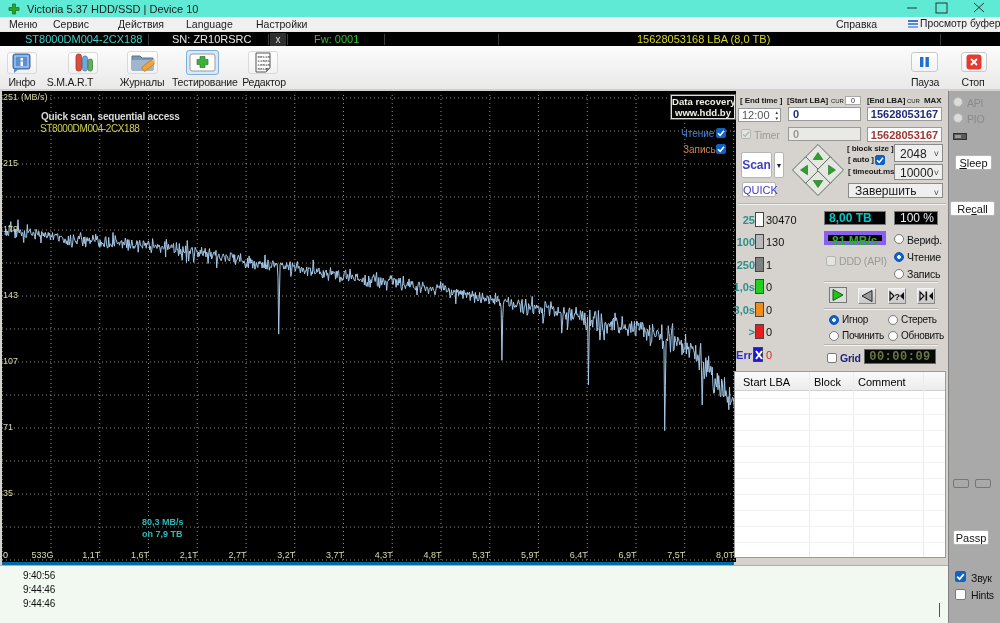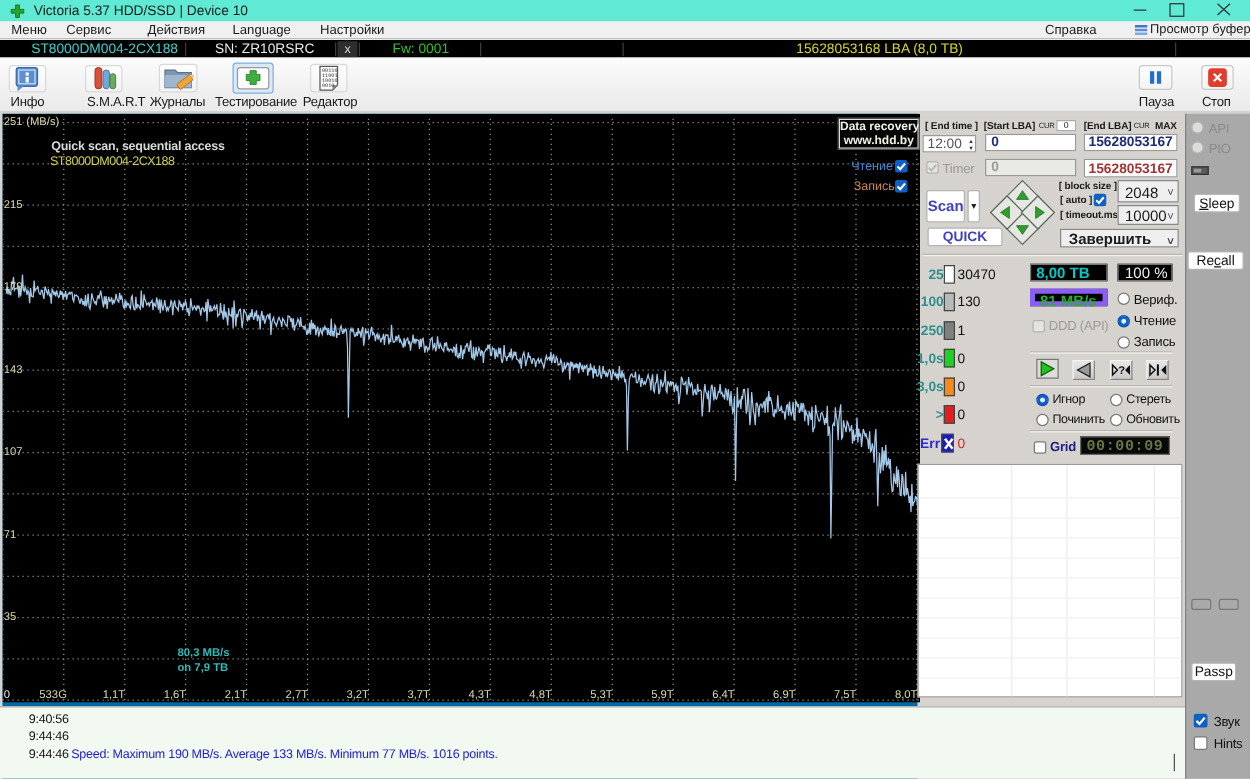--- a/index.html
+++ b/index.html
@@ -99,21 +99,21 @@
           <rect x="7.5" y="7.5" width="2.5" height="4.5" fill="#fff"></rect>
         </g>
       </svg></div>
  <div class="tlab" style="left:7px;width:30px">Инфо</div>
  <div class="tbtn" style="left:68px;top:6px;width:30px;height:22px">
   <svg width="28" height="20" viewBox="0 0 28 20">
         <rect x="7" y="1" width="5.5" height="17" rx="2.5" fill="#d94f3c" stroke="#a83326" stroke-width="0.8"></rect>
         <rect x="13.5" y="3" width="5" height="15" rx="2.4" fill="#6fa8dc" stroke="#4878ac" stroke-width="0.8"></rect>
         <rect x="19" y="6" width="4.5" height="12" rx="2" fill="#67ad5b" stroke="#44803c" stroke-width="0.8"></rect>
       </svg></div>
- <div class="tlab" style="left:63px;width:60px">S.M.A.R.T</div>
+ <div class="tlab" style="left:40px;width:60px">S.M.A.R.T</div>
  <div class="tbtn" style="left:127px;top:5px;width:31px;height:23px">
   <svg width="29" height="21" viewBox="0 0 29 21">
         <path d="M4 4 h8 l2 2 h11 v12 H4 z" fill="#7d97b5" stroke="#5a7390"></path>
         <rect x="4" y="8" width="21" height="10" fill="#9fb6cf"></rect>
         <g transform="rotate(-38 20 13)">
           <rect x="13" y="11" width="13" height="5" rx="1" fill="#f0a43c" stroke="#c07c1a" stroke-width="0.8"></rect>
           <polygon points="26,11 29,13.5 26,16" fill="#e8c89a"></polygon>
         </g>
       </svg></div>
  <div class="tlab" style="left:112px;width:60px">Журналы</div>
@@ -271,22 +271,22 @@
 <div class="blab" style="left:111px;top:53px">[ block size ]</div>
 <div class="blab" style="left:112px;top:64px">[ auto ]</div>
 <div class="cb on" style="left:139px;top:64px;width:10px;height:10px">
       <svg width="10" height="10" viewBox="0 0 10 10">
         <path d="M2 5.2 L4.2 7.4 L8 2.8" stroke="#fff" stroke-width="1.6" fill="none"></path>
       </svg>
     </div>
 <div class="combo" style="left:158px;top:53px;width:49px;height:18px;padding:2px 0 0 5px">2048<span class="chev" style="top:4px">˅</span></div>
 <div class="blab" style="left:112px;top:76px">[ timeout.ms ]</div>
 <div class="combo" style="left:158px;top:73px;width:49px;height:16px;padding:1px 0 0 5px">10000<span class="chev" style="top:3px">˅</span></div>
-<div class="wbtn" style="left:6px;top:91px;width:60px;height:15px;font-size:11px;font-weight:bold;color:#4040c0;line-height:14px">QUICK</div>
-<div class="combo" style="left:112px;top:92px;width:95px;height:15px;font-weight:bold;padding:0 0 0 6px;line-height:14px">Завершить<span class="chev" style="top:2px">˅</span></div>
+<div class="wbtn" style="left:6px;top:91px;width:34px;height:15px;font-size:11px;font-weight:normal;color:#4040c0;line-height:14px">QUICK</div>
+<div class="combo" style="left:112px;top:92px;width:95px;height:15px;font-weight:normal;padding:0 0 0 6px;line-height:14px">Завершить<span class="chev" style="top:2px">˅</span></div>
 <div class="hr" style="left:2px;top:112px;width:208px"></div>
 </div>
 <div class="clab" style="right:245px;top:214px">25</div>
 <div class="cblk" style="left:755px;top:212px;background:#ffffff"></div>
 <div class="ccnt" style="left:766px;top:214px;color:#111">30470</div>
 <div class="clab" style="right:245px;top:236px">100</div>
 <div class="cblk" style="left:755px;top:234px;background:#b9b9b9"></div>
 <div class="ccnt" style="left:766px;top:236px;color:#111">130</div>
 <div class="clab" style="right:245px;top:259px">250</div>
 <div class="cblk" style="left:755px;top:257px;background:#7f7f7f"></div>
@@ -347,20 +347,25 @@
 <div class="rad" style="left:829px;top:331px"></div>
 <div class="ptxt" style="left:842px;top:330px;font-size:10px;letter-spacing:-0.3px">Починить</div>
 <div class="rad" style="left:888px;top:331px"></div>
 <div class="ptxt" style="left:901px;top:330px;font-size:10px;letter-spacing:-0.3px">Обновить</div>
 <div class="hr" style="left:824px;top:344px;width:114px"></div>
 <div class="cb" style="left:827px;top:353px;width:10px;height:10px"></div>
 <div class="ptxt" style="left:840px;top:352px;font-weight:bold;color:#202080">Grid</div>
 <div class="abs" style="left:864px;top:349px;width:72px;height:15px;background:#060906;border:1px solid #666;color:#72804a;font-family:'Liberation Mono',monospace;font-size:12px;font-weight:bold;text-align:center;line-height:14px;letter-spacing:0.5px;color:#6a7548">00:00:09</div>
 
 <div class="abs" style="left:734px;top:371px;width:212px;height:187px;background:#fff;border:1px solid #9a9a9a">
+ <div class="abs" style="left:0;top:0;width:210px;height:19px;background:linear-gradient(#fafafa,#ececec);border-bottom:1px solid #d0d0d0">
+  <div class="abs" style="left:8px;top:4px;font-size:11px">Start LBA</div>
+  <div class="abs" style="left:79px;top:4px;font-size:11px">Block</div>
+  <div class="abs" style="left:123px;top:4px;font-size:11px">Comment</div>
+ </div>
  <div class="abs" style="left:74px;top:0;width:1px;height:185px;background:#ececec"></div>
  <div class="abs" style="left:118px;top:0;width:1px;height:185px;background:#ececec"></div>
  <div class="abs" style="left:188px;top:0;width:1px;height:185px;background:#ececec"></div>
  <div class="abs" style="left:0;top:26px;width:210px;height:1px;background:#f2f2f2"></div>
  <div class="abs" style="left:0;top:42px;width:210px;height:1px;background:#f2f2f2"></div>
  <div class="abs" style="left:0;top:58px;width:210px;height:1px;background:#f2f2f2"></div>
  <div class="abs" style="left:0;top:74px;width:210px;height:1px;background:#f2f2f2"></div>
  <div class="abs" style="left:0;top:90px;width:210px;height:1px;background:#f2f2f2"></div>
  <div class="abs" style="left:0;top:106px;width:210px;height:1px;background:#f2f2f2"></div>
  <div class="abs" style="left:0;top:122px;width:210px;height:1px;background:#f2f2f2"></div>
@@ -390,15 +395,14 @@
     </div>
  <div class="ptxt" style="left:22px;top:481px">Звук</div>
  <div class="cb" style="left:6px;top:498px;width:11px;height:11px"></div>
  <div class="ptxt" style="left:22px;top:498px">Hints</div>
 </div>
 
 <div class="abs" id="logarea">
  <div class="logline" style="left:14px;top:4px;width:41px;text-align:right">9:40:56</div>
  <div class="logline" style="left:14px;top:18px;width:41px;text-align:right">9:44:46</div>
  <div class="logline" style="left:14px;top:32px;width:41px;text-align:right">9:44:46</div>
- <div class="logline" style="left:57px;top:32px;color:#2222cc">Speed: Maximum 190 MB/s. Average 133 MB/s. Minimum 77 MB/s. 1016 points.</div>
  <div class="abs" style="left:939px;top:37px;width:1px;height:14px;background:#555"></div>
 </div>
 
 </body></html>

